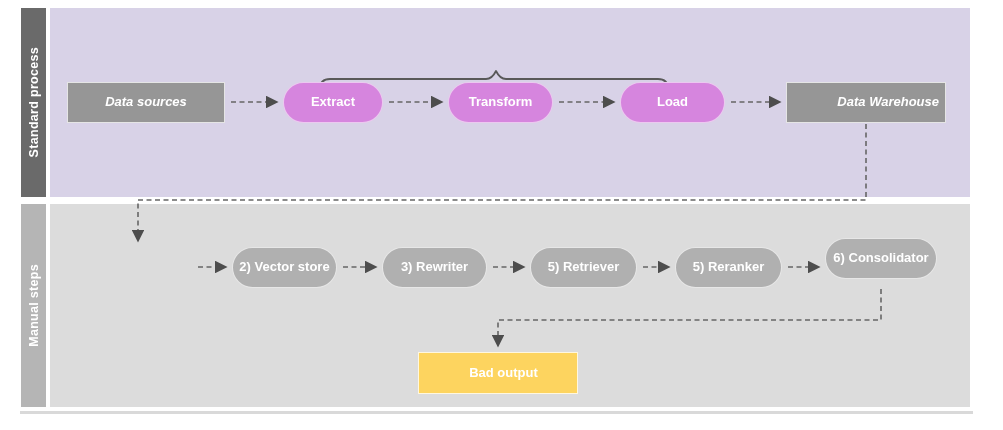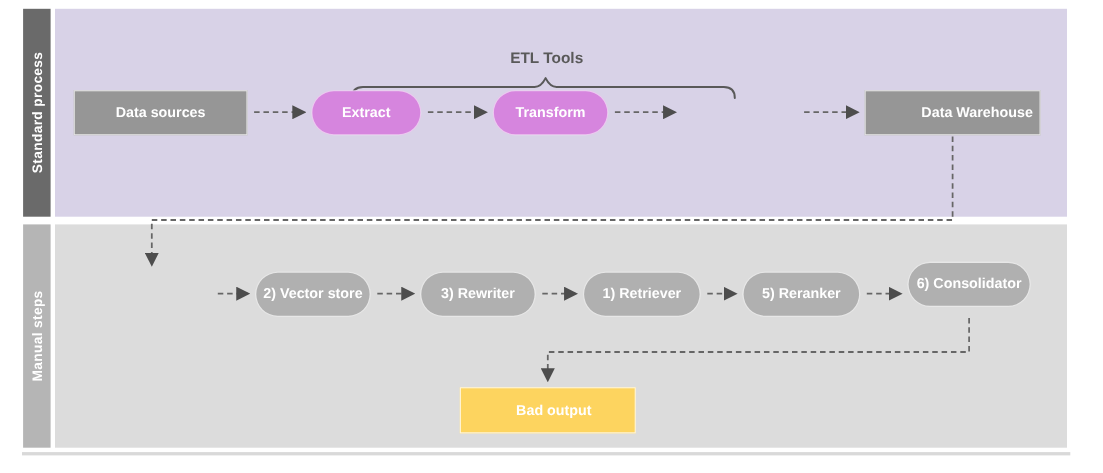--- a/index.html
+++ b/index.html
@@ -41,20 +41,21 @@
     font-weight: bold;
     font-size: 13px;
     line-height: 1.25;
     text-align: center;
     box-sizing: border-box;
     padding: 2px 6px;
   }
   .rect {
     background: #969696;
     border: 1px solid rgba(255,255,255,0.75);
+    font-style: italic;
   }
   .pill-purple {
     background: #d685de;
     border: 1px solid rgba(255,255,255,0.55);
     border-radius: 21px;
   }
   .pill-gray {
     background: #b0b0b0;
     border: 1px solid rgba(255,255,255,0.7);
     border-radius: 21px;
@@ -155,43 +156,45 @@
 
     <path class="edge" d="M198,267 L225,267" marker-end="url(#arrow)"></path>
     <path class="edge" d="M343,267 L375,267" marker-end="url(#arrow)"></path>
     <path class="edge" d="M493,267 L523,267" marker-end="url(#arrow)"></path>
     <path class="edge" d="M643,267 L668,267" marker-end="url(#arrow)"></path>
     <path class="edge" d="M788,267 L818,267" marker-end="url(#arrow)"></path>
 
     <path class="edge" d="M881,289 L881,320 L498,320 L498,345" marker-end="url(#arrow)"></path>
   </svg>
 
-  <div class="etl-label">ETL Tools</div>
 
   <div class="node rect n-data-sources">
     <span>Data sources</span>
   </div>
   <div class="node pill-purple n-transform">
     <span>Transform</span>
   </div>
   <div class="node pill-purple n-extract">
     <span>Extract</span>
   </div>
+  <div class="node pill-purple n-load">
+    <span>Load</span>
+  </div>
   <div class="node rect n-data-warehouse">
     <span>Data Warehouse</span>
   </div>
 
   <div class="node pill-gray n-step2">
     <span>2) Vector store</span>
   </div>
   <div class="node pill-gray n-step3">
     <span>3) Rewriter</span>
   </div>
   <div class="node pill-gray n-step4">
-    <span>1) Retriever</span>
+    <span>5) Retriever</span>
   </div>
   <div class="node pill-gray n-step5">
     <span>5) Reranker</span>
   </div>
   <div class="node pill-gray n-step6">
     <span>6) Consolidator</span>
   </div>
 
   <div class="node rect-yellow n-bad-output">
     <span>Bad output</span>

